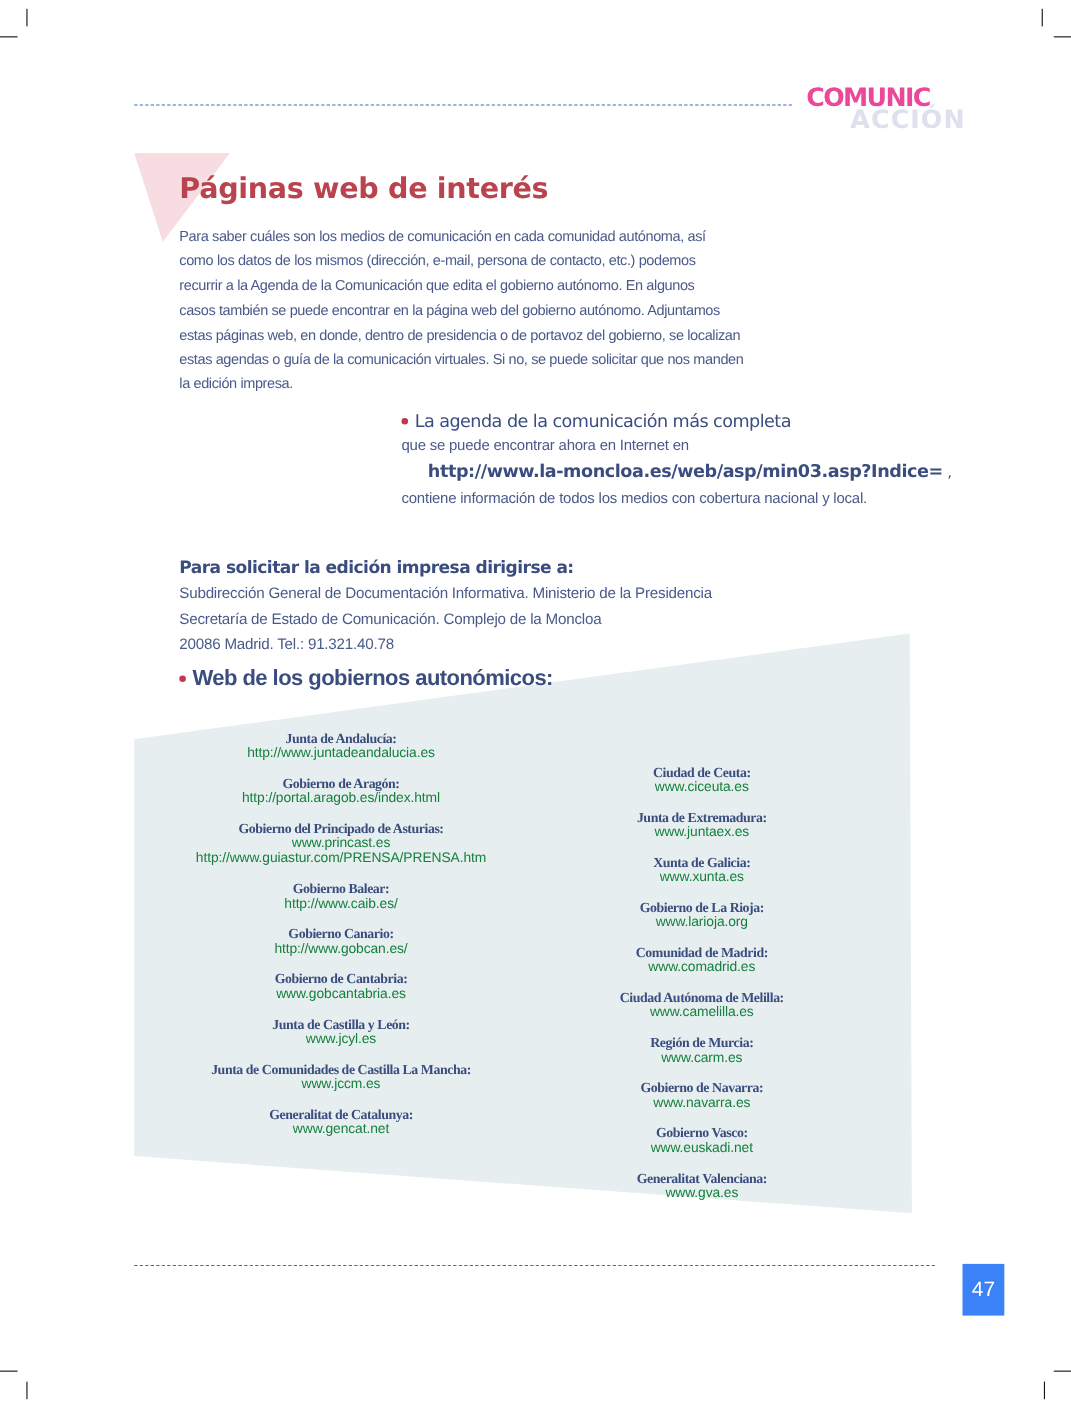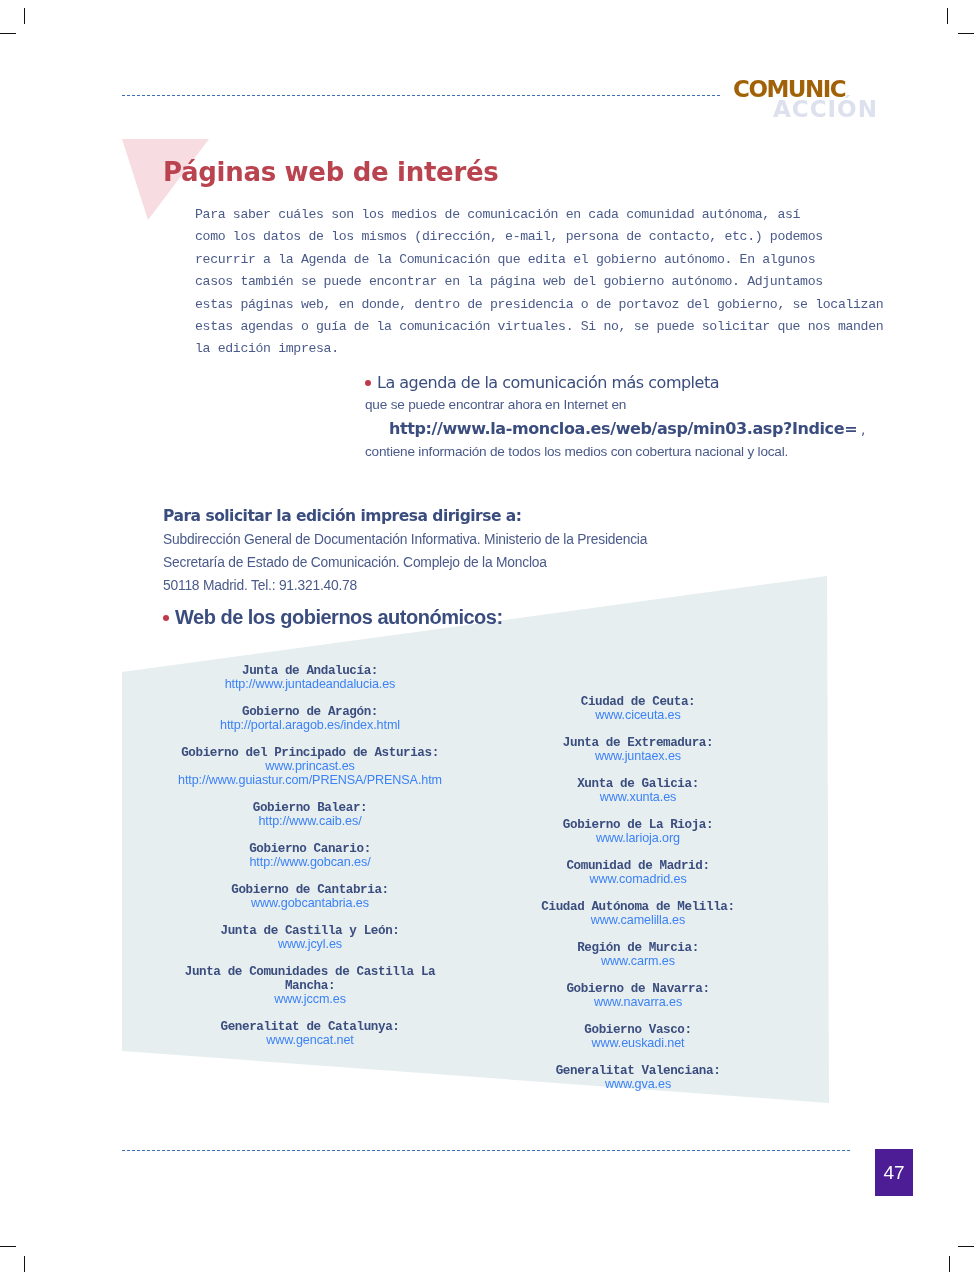--- a/index.html
+++ b/index.html
@@ -2,49 +2,49 @@
 <html><head>
 <meta charset="utf-8">
 <style>
   html, body { margin: 0; padding: 0; background: #ffffff; }
   body { width: 974px; height: 1280px; position: relative; overflow: hidden;
          font-family: "DejaVu Sans", sans-serif; color: #3a4d7e; }
   .crop { position: absolute; background: #111; }
   .dash-line { position: absolute; height: 0; border-top: 1.3px dashed #3d6fb4; }
   .logo { position: absolute; left: 733px; top: 76px; width: 122px; height: 50px; }
   .logo .top { position: absolute; left: 0; top: 0; font-family: "DejaVu Sans", sans-serif;
-               font-weight: bold; font-size: 23px; letter-spacing: -1.5px; color: #a16207; line-height: 26px; }
+               font-weight: bold; font-size: 23px; letter-spacing: -1.5px; color: #ec4899; line-height: 26px; }
   .logo .bottom { position: absolute; left: 1px; top: 20px; font-family: "DejaVu Sans", sans-serif;
                font-weight: bold; font-size: 23px; letter-spacing: 1px; color: #dde1ee; line-height: 26px; z-index: 0; margin-left: 39px; }
   .logo .top { z-index: 1; }
   .title { position: absolute; left: 163px; top: 157px; font-family: "DejaVu Sans", sans-serif; font-weight: bold;
            font-size: 26px; color: #b9434f; letter-spacing: -0.3px; }
   .intro { position: absolute; left: 163px; top: 204px; width: 600px; font-size: 13.2px; line-height: 22.4px;
-           color: #4a5a8a; letter-spacing: -0.35px; font-family: Liberation Mono, monospace; margin-left: 32px; }
+           color: #4a5a8a; letter-spacing: -0.35px; font-family: Liberation Sans, sans-serif; }
   .intro p { margin: 0; white-space: nowrap; }
   .bullet { display: inline-block; width: 6px; height: 6px; border-radius: 50%; background: #c0394b;
             vertical-align: middle; margin-right: 6px; position: relative; top: -1px; }
   .agenda { position: absolute; left: 365px; top: 372px; width: 500px; font-family: "Liberation Sans", sans-serif; }
   .agenda .h { font-weight: normal; font-size: 16px; color: #3a4d7e; line-height: 22px; font-family: "DejaVu Sans", sans-serif; letter-spacing: -0.5px;}
   .agenda .t { font-size: 13.6px; color: #4a5a8a; line-height: 22.5px; letter-spacing: -0.2px; }
   .agenda .url { font-weight: bold; font-size: 16px; color: #3a4d7e; line-height: 24px; font-family: "DejaVu Sans", sans-serif; letter-spacing: -0.4px; text-align: right;}
   .agenda .url-suffix { font-weight: normal; font-size: 13.6px; color: #4a5a8a; }
   .solicitar { position: absolute; left: 163px; top: 505px; width: 620px; font-family: "Liberation Sans", sans-serif; }
   .solicitar .h { font-weight: bold; font-size: 15.5px; color: #3a4d7e; line-height: 23px; font-family: "DejaVu Sans", sans-serif; letter-spacing: -0.5px; }
   .solicitar .t { font-size: 13.8px; color: #4a5a8a; line-height: 23px; letter-spacing: -0.2px; }
   .bg-shape { position: absolute; left: 0; top: 0; }
   .webhead { position: absolute; left: 163px; top: 606px; font-weight: bold; font-size: 20px; color: #3a4d7e;
              font-family: Liberation Sans, sans-serif; letter-spacing: -0.5px; }
   .col { position: absolute; text-align: center; font-family: "Liberation Sans", sans-serif; }
   .col-left { left: 160px; top: 664px; width: 300px; }
   .col-right { left: 518px; top: 695px; width: 240px; }
   .entry { margin-bottom: 13.2px; }
-  .entry .name { font-weight: bold; font-size: 12.6px; color: #3a4d7e; line-height: 14px; font-family: Liberation Mono, monospace; letter-spacing: -0.4px; }
-  .entry .url { font-size: 12.6px; color: #3b82f6; line-height: 13.8px; letter-spacing: -0.1px; }
-  .pagenum { position: absolute; left: 875px; top: 1149px; width: 38px; height: 47px; background: #4c1d95;
+  .entry .name { font-weight: bold; font-size: 12.6px; color: #3a4d7e; line-height: 14px; font-family: Liberation Serif, serif; letter-spacing: -0.4px; }
+  .entry .url { font-size: 12.6px; color: #15803d; line-height: 13.8px; letter-spacing: -0.1px; }
+  .pagenum { position: absolute; left: 875px; top: 1149px; width: 38px; height: 47px; background: #3b82f6;
              color: #ffffff; font-size: 19px; font-family: "Liberation Sans", sans-serif; text-align: center; line-height: 47px; }
 </style>
 </head>
 <body>
 
 <div class="crop" style="left:24px;top:8px;width:1px;height:16px;"></div>
 <div class="crop" style="left:0;top:33px;width:16px;height:1px;"></div>
 <div class="crop" style="left:947px;top:8px;width:1px;height:16px;"></div>
 <div class="crop" style="left:958px;top:33px;width:16px;height:1px;"></div>
 <div class="crop" style="left:0;top:1246px;width:16px;height:1px;"></div>
@@ -83,21 +83,21 @@
   <div class="url">
     <span>http://www.la-moncloa.es/web/asp/min03.asp?Indice=</span><span class="url-suffix"> ,</span>
   </div>
   <div class="t">contiene información de todos los medios con cobertura nacional y local.</div>
 </div>
 
 <div class="solicitar">
   <div class="h">Para solicitar la edición impresa dirigirse a:</div>
   <div class="t">Subdirección General de Documentación Informativa. Ministerio de la Presidencia</div>
   <div class="t">Secretaría de Estado de Comunicación. Complejo de la Moncloa</div>
-  <div class="t">50118 Madrid. Tel.: 91.321.40.78</div>
+  <div class="t">20086 Madrid. Tel.: 91.321.40.78</div>
 </div>
 
 <div class="webhead">
   <span class="bullet"></span><span>Web de los gobiernos autonómicos:</span>
 </div>
 
 <div class="col col-left">
   <div class="entry">
     <div class="name">Junta de Andalucía:</div>
     <div class="url">http://www.juntadeandalucia.es</div>

